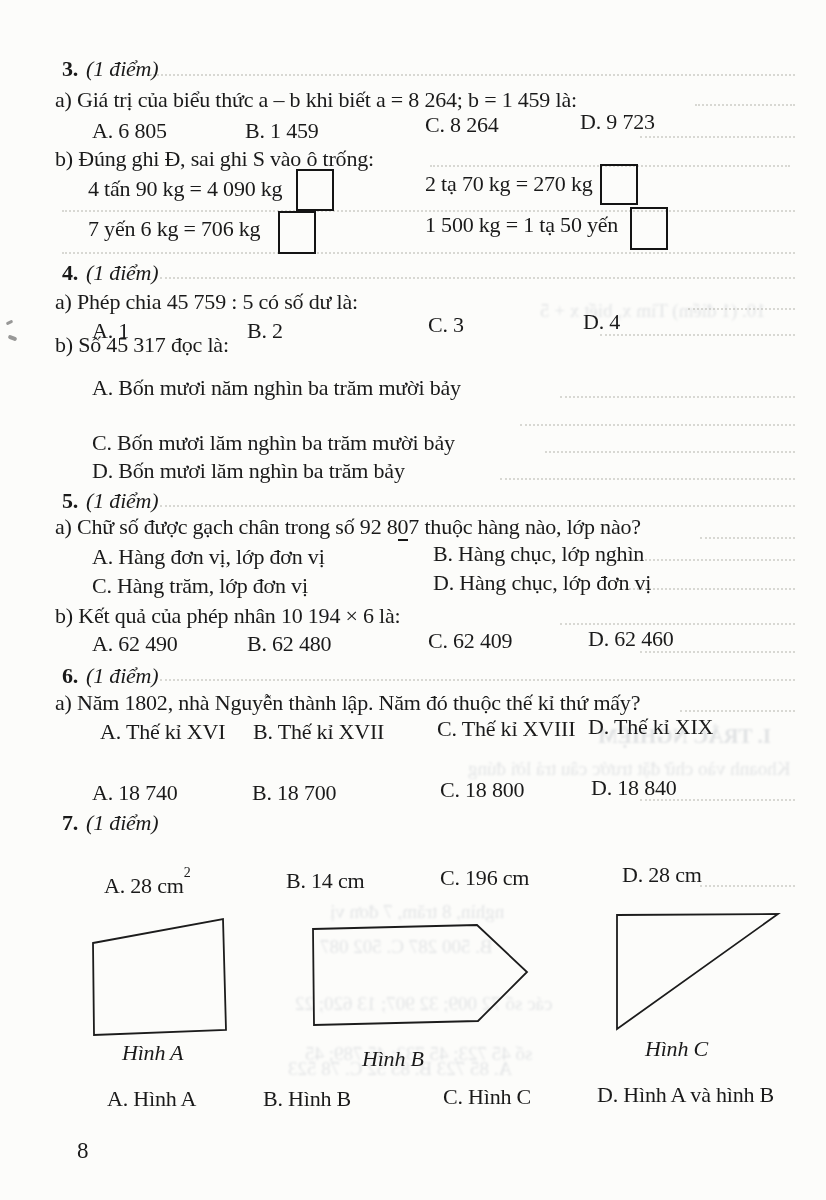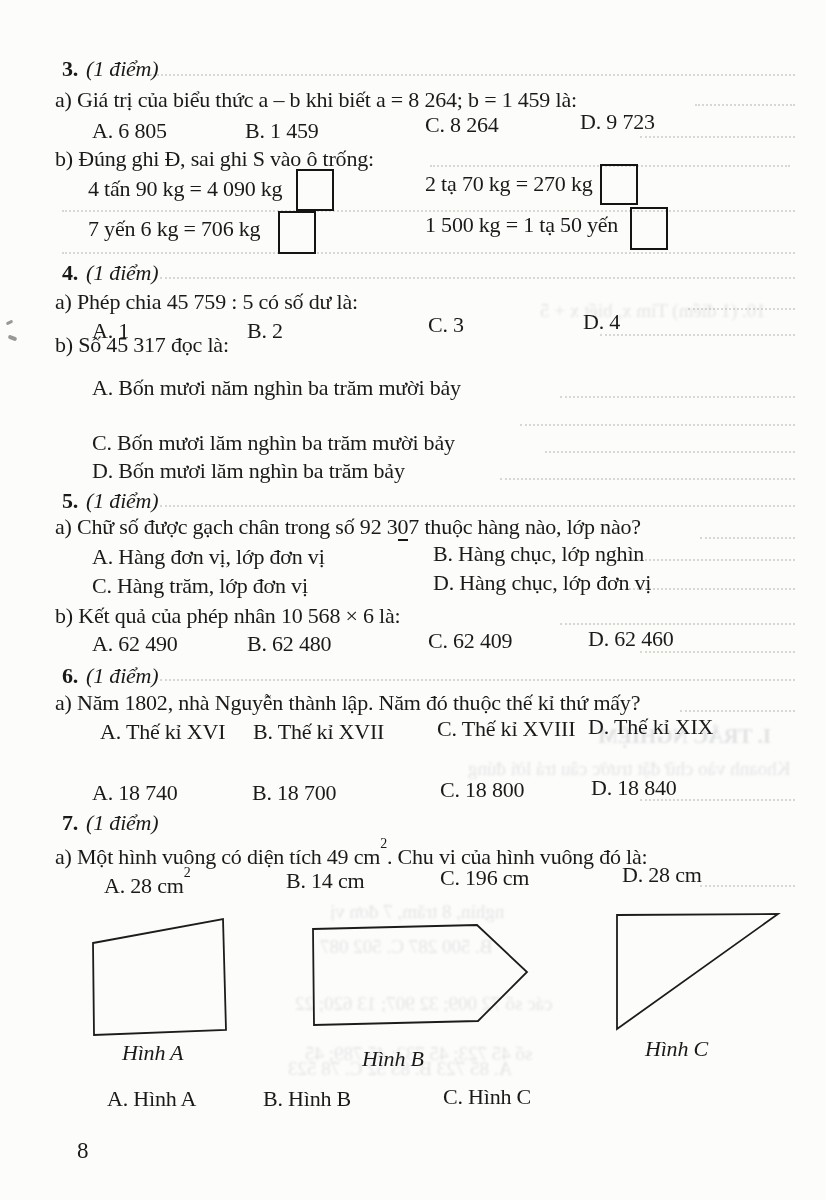--- a/index.html
+++ b/index.html
@@ -91,58 +91,58 @@
   <span class="t" style="left:92px;top:318px">A. 1</span>
   <span class="t" style="left:247px;top:318px">B. 2</span>
   <span class="t" style="left:428px;top:312px">C. 3</span>
   <span class="t" style="left:583px;top:309px">D. 4</span>
   <div class="t" style="left:55px;top:332px">b) Số 45 317 đọc là:</div>
   <span class="t" style="left:92px;top:375px">A. Bốn mươi năm nghìn ba trăm mười bảy</span>
   <span class="t" style="left:92px;top:430px">C. Bốn mươi lăm nghìn ba trăm mười bảy</span>
   <span class="t" style="left:92px;top:458px">D. Bốn mươi lăm nghìn ba trăm bảy</span>
 
   <div class="t" style="left:62px;top:488px"><b class="qnum">5.</b><i class="qpts">(1 điểm)</i></div>
-  <div class="t" style="left:55px;top:514px"><span>a) Chữ số được gạch chân trong số 92 3</span><span class="u0">0</span><span>7 thuộc hàng nào, lớp nào?</span></div>
+  <div class="t" style="left:55px;top:514px"><span>a) Chữ số được gạch chân trong số 92 8</span><span class="u0">0</span><span>7 thuộc hàng nào, lớp nào?</span></div>
   <span class="t" style="left:92px;top:544px">A. Hàng đơn vị, lớp đơn vị</span>
   <span class="t" style="left:433px;top:541px">B. Hàng chục, lớp nghìn</span>
   <span class="t" style="left:92px;top:573px">C. Hàng trăm, lớp đơn vị</span>
   <span class="t" style="left:433px;top:570px">D. Hàng chục, lớp đơn vị</span>
-  <div class="t" style="left:55px;top:603px">b) Kết quả của phép nhân 10 568 × 6 là:</div>
+  <div class="t" style="left:55px;top:603px">b) Kết quả của phép nhân 10 194 × 6 là:</div>
   <span class="t" style="left:92px;top:631px">A. 62 490</span>
   <span class="t" style="left:247px;top:631px">B. 62 480</span>
   <span class="t" style="left:428px;top:628px">C. 62 409</span>
   <span class="t" style="left:588px;top:626px">D. 62 460</span>
 
   <div class="t" style="left:62px;top:663px"><b class="qnum">6.</b><i class="qpts">(1 điểm)</i></div>
   <div class="t" style="left:55px;top:690px">a) Năm 1802, nhà Nguyễn thành lập. Năm đó thuộc thế kỉ thứ mấy?</div>
   <span class="t" style="left:100px;top:719px">A. Thế kỉ XVI</span>
   <span class="t" style="left:253px;top:719px">B. Thế kỉ XVII</span>
   <span class="t" style="left:437px;top:716px">C. Thế kỉ XVIII</span>
   <span class="t" style="left:588px;top:714px">D. Thế kỉ XIX</span>
   <span class="t" style="left:92px;top:780px">A. 18 740</span>
   <span class="t" style="left:252px;top:780px">B. 18 700</span>
   <span class="t" style="left:440px;top:777px">C. 18 800</span>
   <span class="t" style="left:591px;top:775px">D. 18 840</span>
 
   <div class="t" style="left:62px;top:810px"><b class="qnum">7.</b><i class="qpts">(1 điểm)</i></div>
-  <div class="t" style="left:55px;top:839px"><span>a) Một hình vuông có diện tích 49 cm</span><sup class="sq">2</sup><span>. Chu vi của hình vuông đó là:</span></div>
   <span class="t" style="left:104px;top:868px"><span>A. 28 cm</span><sup class="sq">2</sup></span>
   <span class="t" style="left:286px;top:868px">B. 14 cm</span>
   <span class="t" style="left:440px;top:865px">C. 196 cm</span>
   <span class="t" style="left:622px;top:862px">D. 28 cm</span>
 
   <svg class="shapes" width="826" height="1200" viewBox="0 0 826 1200">
     <polygon points="93,943 223,919 226,1030 94,1035" fill="none" stroke="#1c1c1c" stroke-width="1.8"></polygon>
     <polygon points="313,929 477,925 527,972 478,1021 314,1025" fill="none" stroke="#1c1c1c" stroke-width="1.8"></polygon>
     <polygon points="617,915 778,914 617,1029" fill="none" stroke="#1c1c1c" stroke-width="1.8"></polygon>
   </svg>
 
   <span class="t figlabel" style="left:122px;top:1040px">Hình A</span>
   <span class="t figlabel" style="left:362px;top:1046px">Hình B</span>
   <span class="t figlabel" style="left:645px;top:1036px">Hình C</span>
 
   <span class="t" style="left:107px;top:1086px">A. Hình A</span>
   <span class="t" style="left:263px;top:1086px">B. Hình B</span>
   <span class="t" style="left:443px;top:1084px">C. Hình C</span>
+  <span class="t" style="left:597px;top:1082px">D. Hình A và hình B</span>
 
   <span class="t pagenum" style="left:77px;top:1138px">8</span>
 
 </div>
 
 </body></html>

